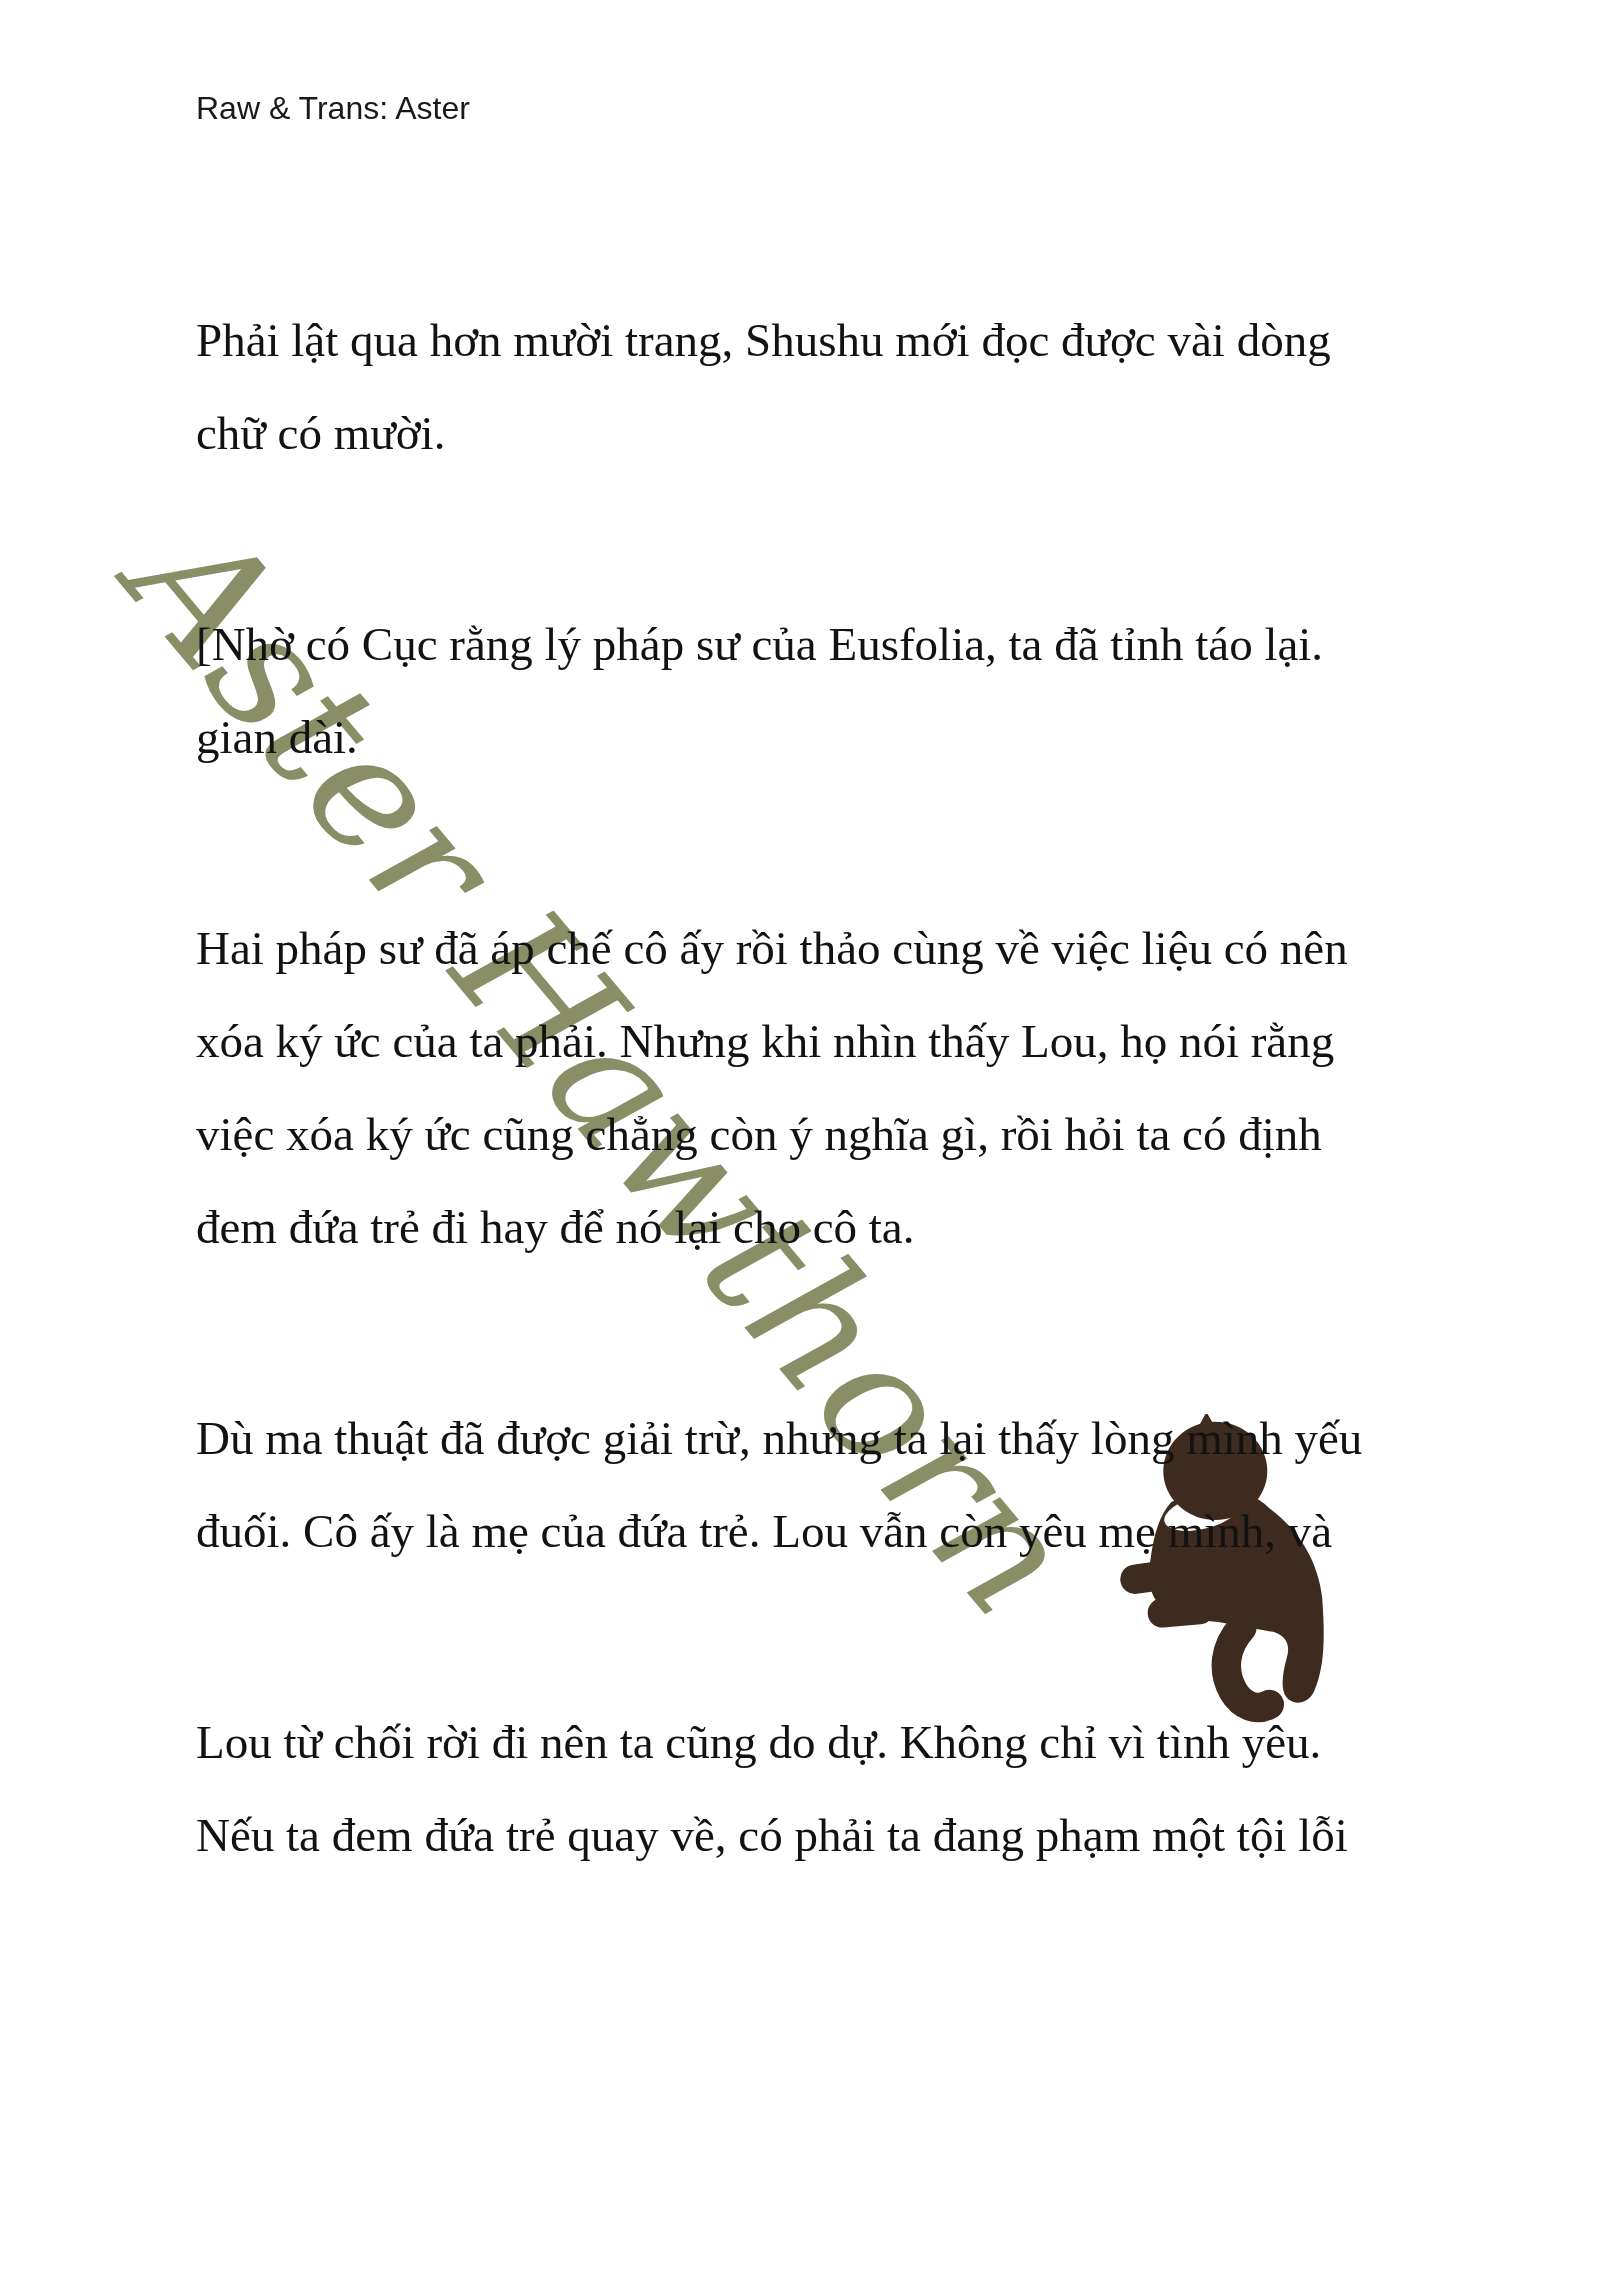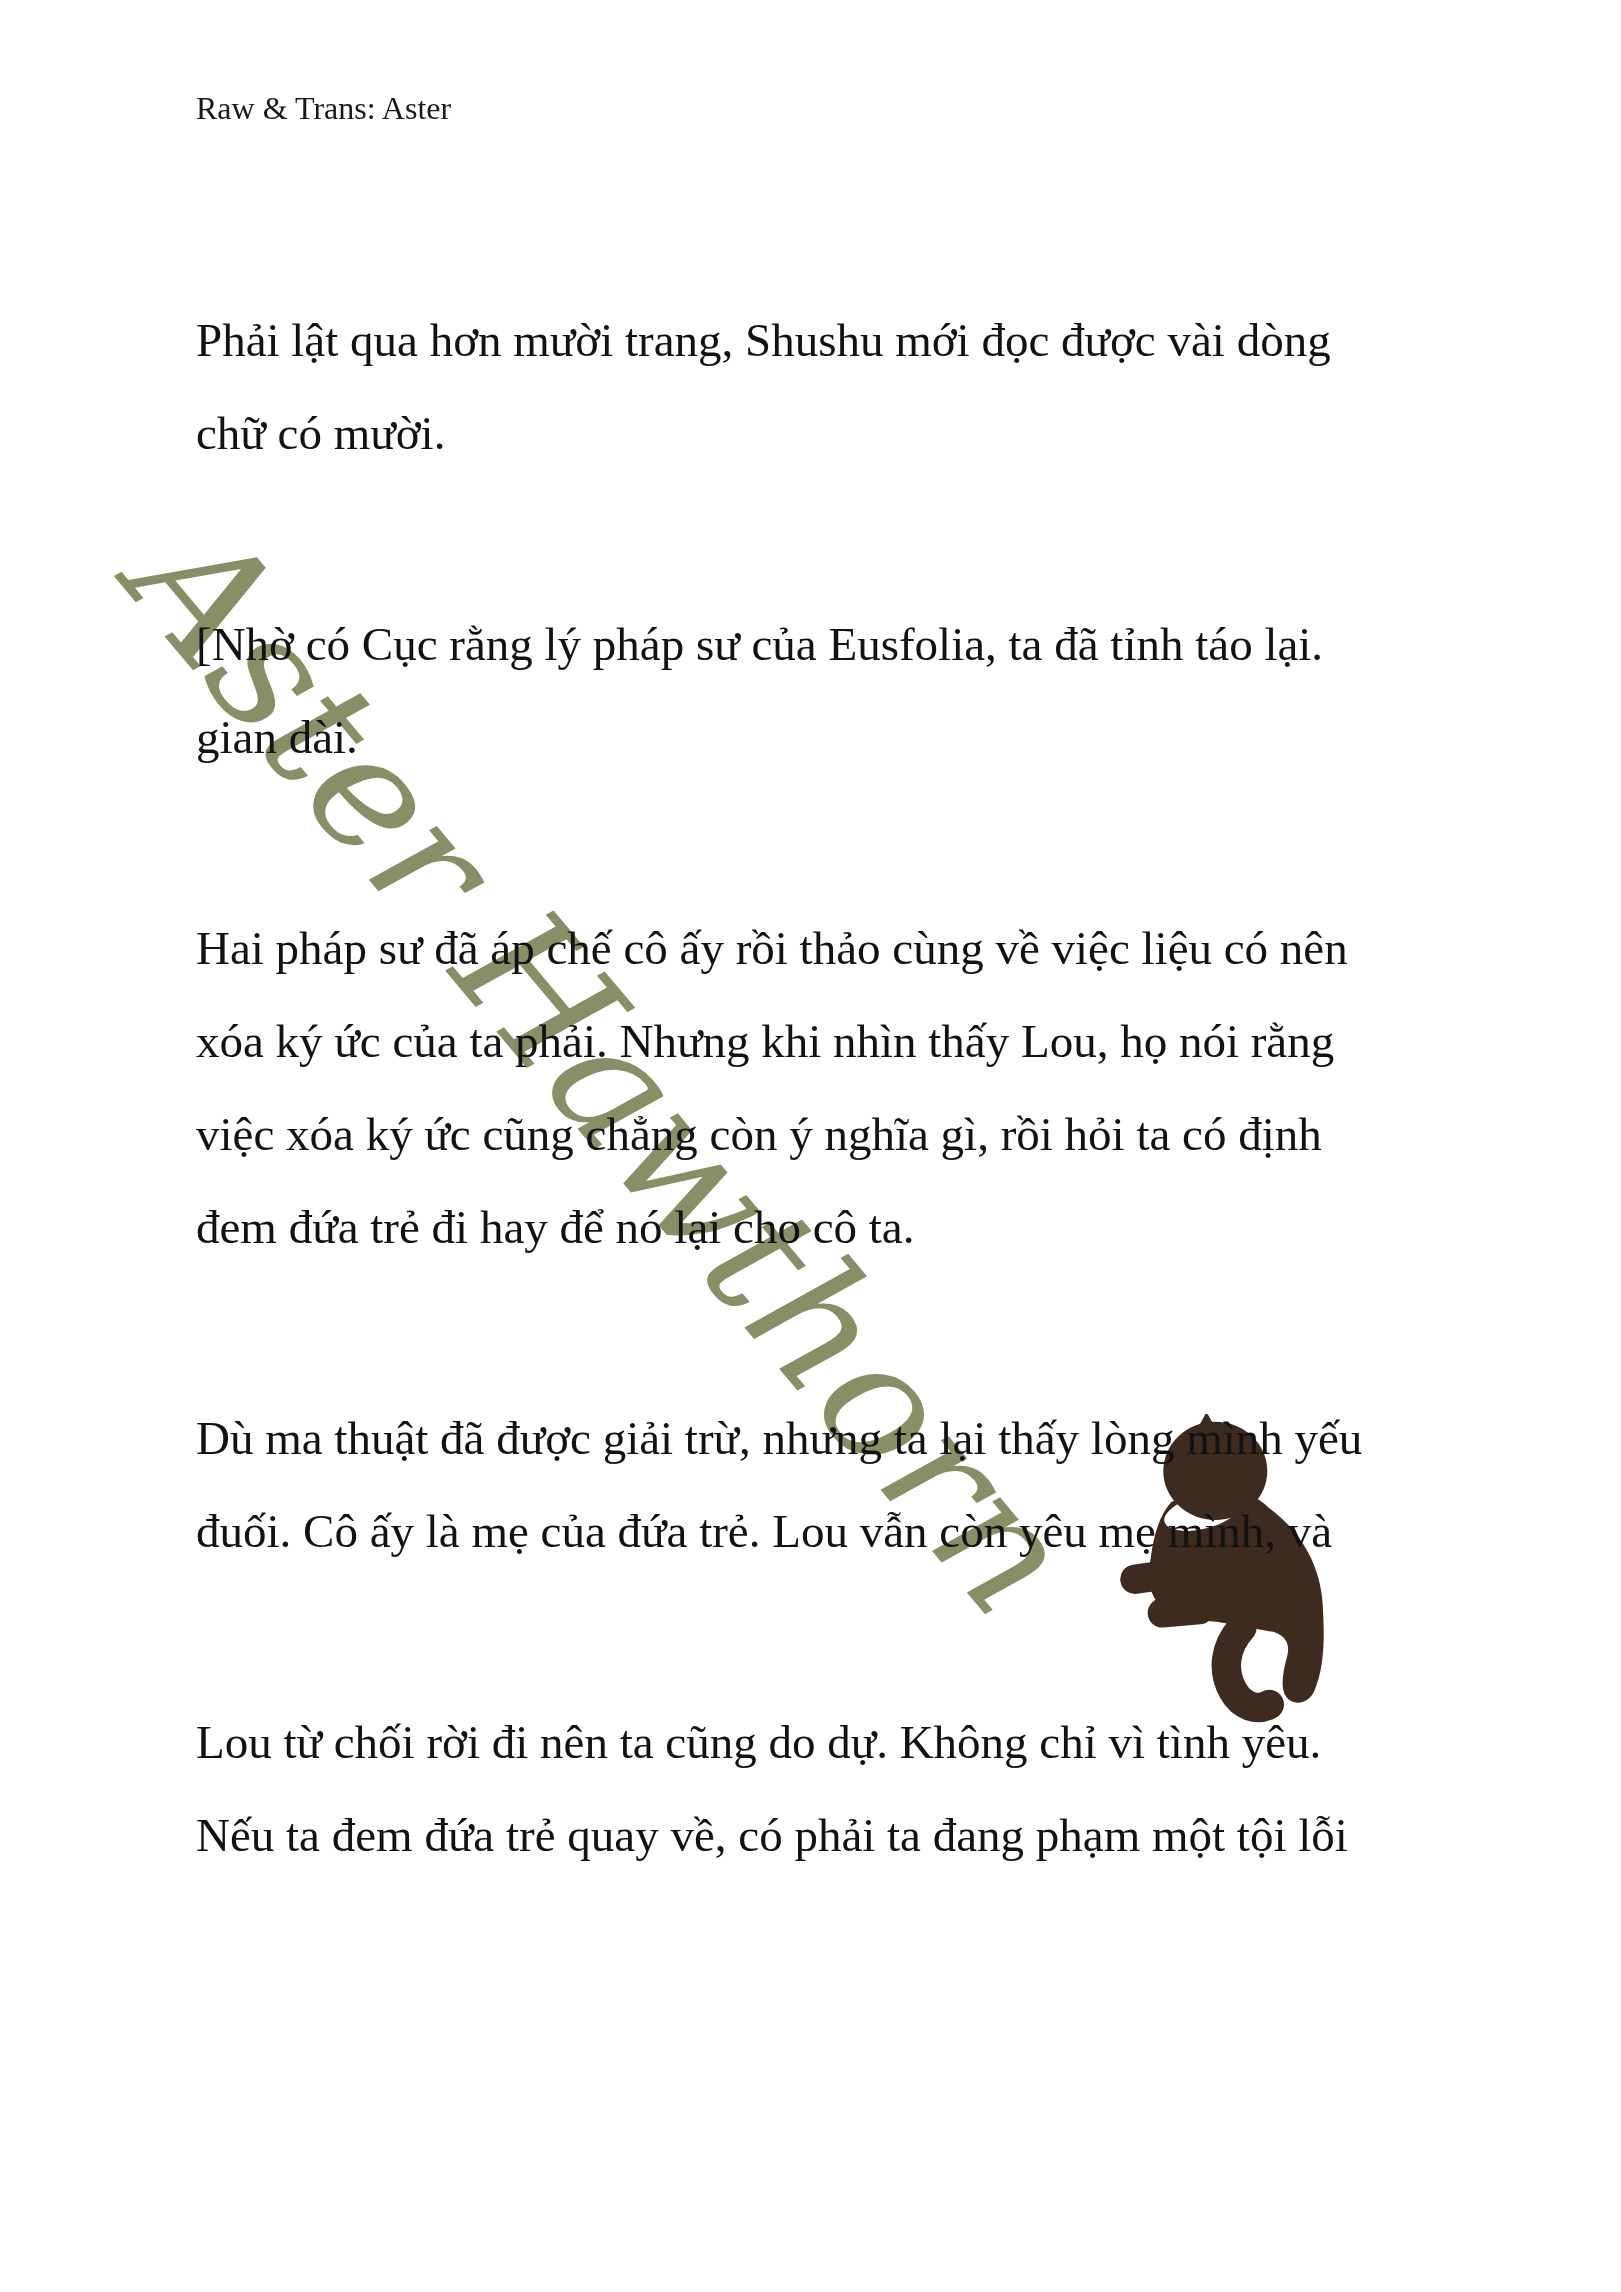--- a/index.html
+++ b/index.html
@@ -6,21 +6,21 @@
   .page{
     position:relative;
     width:1621px;height:2293px;
     background:#ffffff;
     overflow:hidden;
     font-family:"Liberation Serif","DejaVu Serif",serif;
   }
   .header{
     position:absolute;
     left:196px;top:88px;
-    font-family:Liberation Serif, serif;
+    font-family:Liberation Sans, sans-serif;
     font-size:32px;line-height:41px;
     color:#191919;
     white-space:nowrap;
     z-index:3;
   }
   .watermark{
     position:absolute;
     left:230px;top:495px;
     transform-origin:0 0;
     transform:rotate(50deg);

